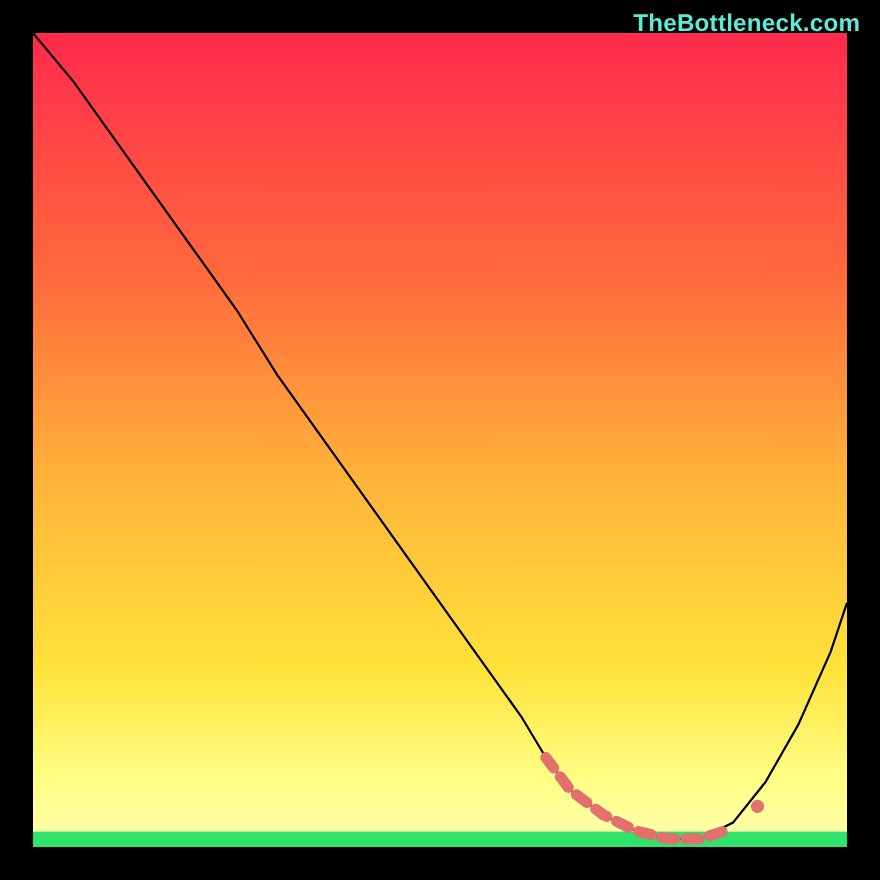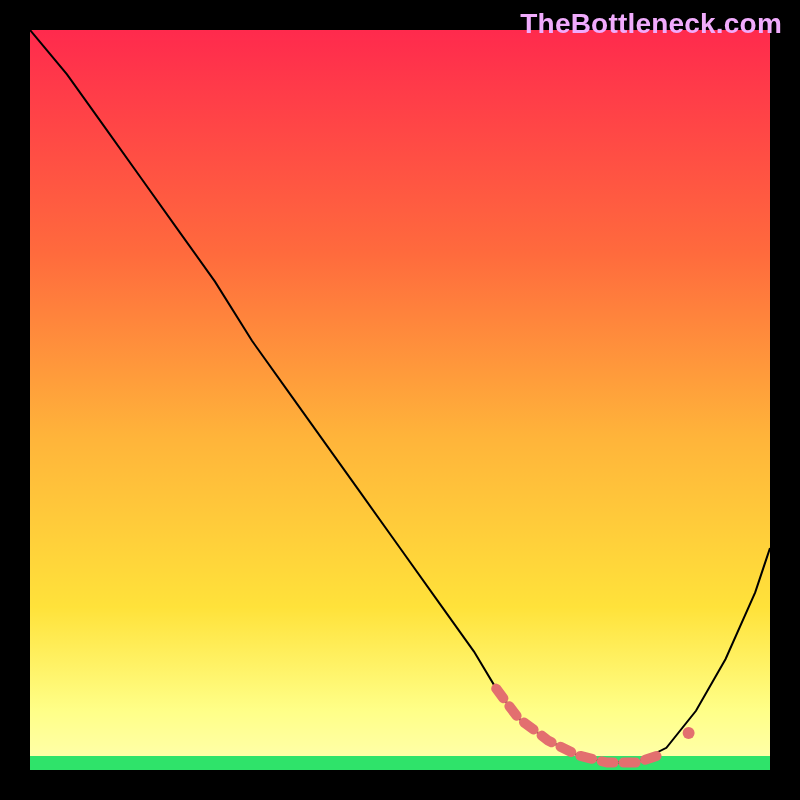--- a/index.html
+++ b/index.html
@@ -8,22 +8,22 @@
     height: 800px;
     background: #000;
     position: relative;
     font-family: Arial, sans-serif;
     overflow: hidden;
   }
   .watermark {
     position: absolute;
     top: 8px;
     right: 18px;
-    color: #f0abfc;
-    font-size: 28px;
+    color: #5eead4;
+    font-size: 22px;
     font-weight: bold;
     z-index: 10;
     letter-spacing: 0.2px;
   }
   .plot-area {
     position: absolute;
     left: 30px;
     top: 30px;
     width: 740px;
     height: 740px;

